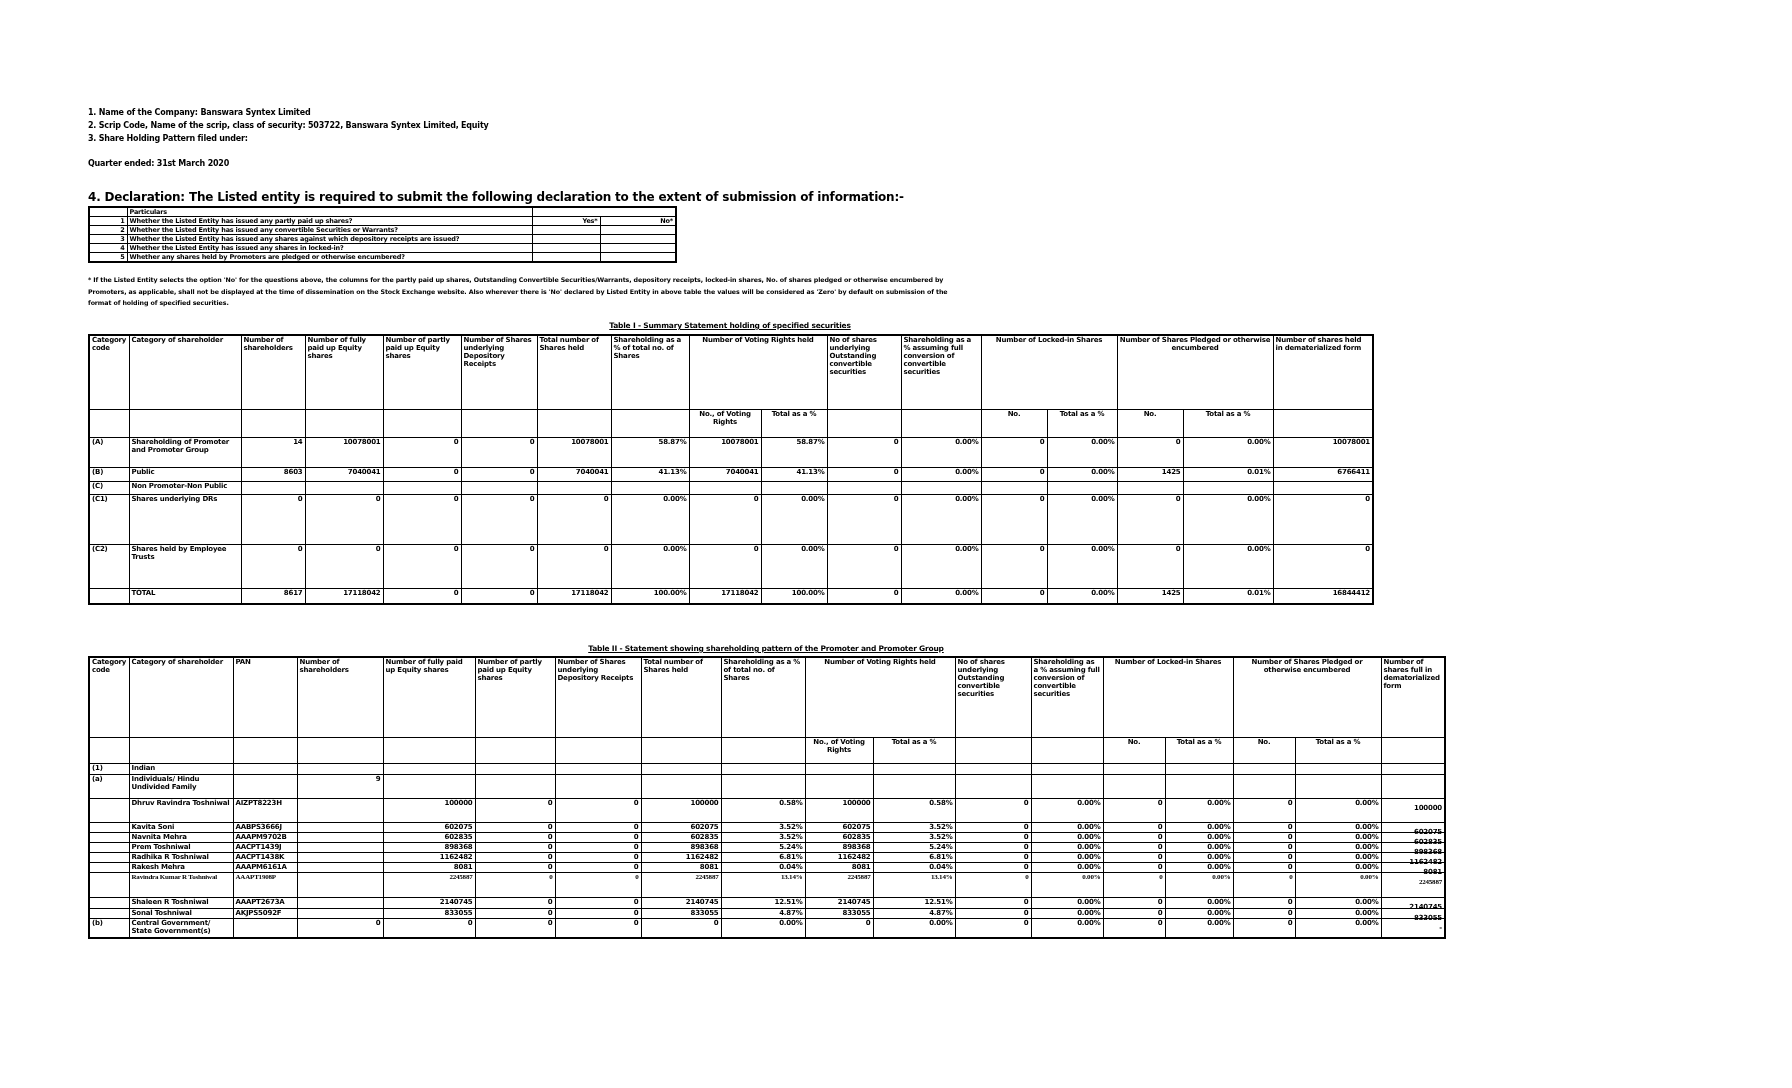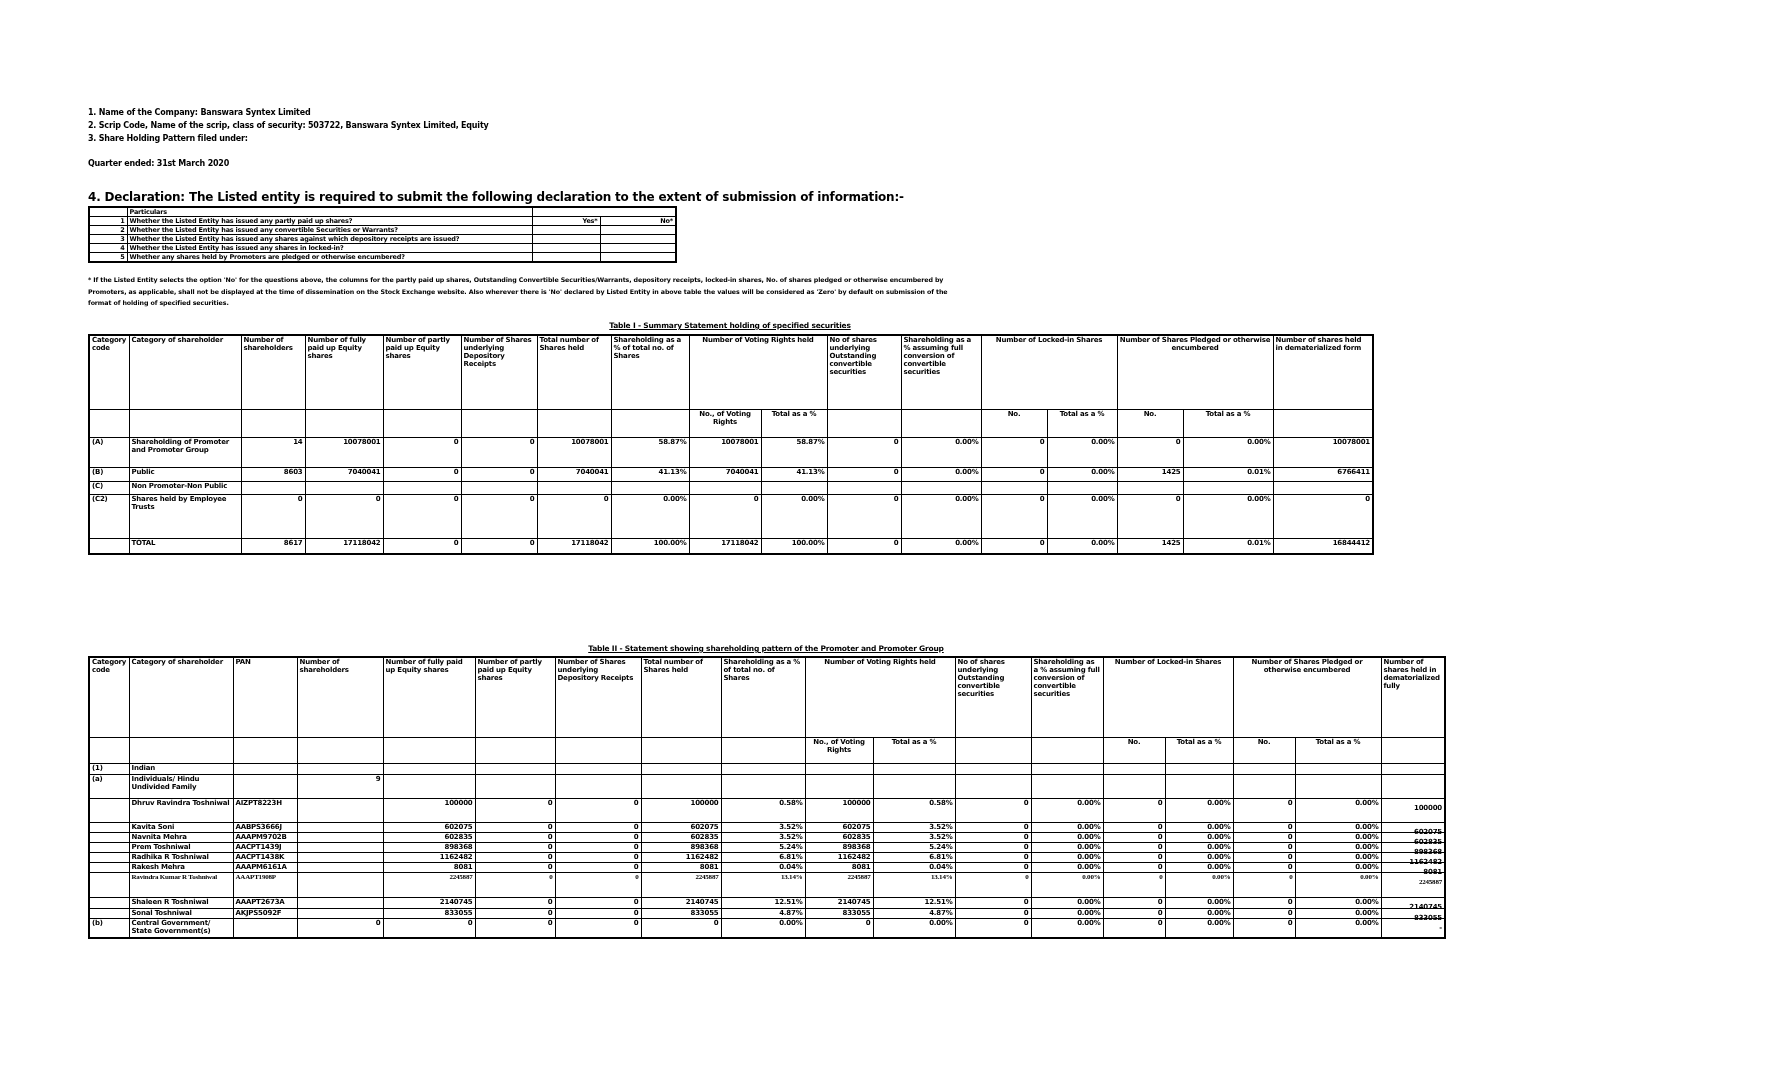--- a/index.html
+++ b/index.html
@@ -197,20 +197,39 @@
         <td class="num"></td>
         <td class="num"></td>
         <td class="num"></td>
         <td class="num"></td>
         <td class="num"></td>
         <td class="num"></td>
         <td class="num"></td>
         <td class="num"></td>
         <td class="num"></td>
         <td class="num"></td>
+      </tr>
+      <tr style="height: 50px;">
+        <td class="txt">(C1)</td>
+        <td class="txt">Shares underlying DRs</td>
+        <td class="num">0</td>
+        <td class="num">0</td>
+        <td class="num">0</td>
+        <td class="num">0</td>
+        <td class="num">0</td>
+        <td class="num">0.00%</td>
+        <td class="num">0</td>
+        <td class="num">0.00%</td>
+        <td class="num">0</td>
+        <td class="num">0.00%</td>
+        <td class="num">0</td>
+        <td class="num">0.00%</td>
+        <td class="num">0</td>
+        <td class="num">0.00%</td>
+        <td class="num">0</td>
       </tr>
       <tr style="height: 44px; margin-top: 23px;">
         <td class="txt">(C2)</td>
         <td class="txt">Shares held by Employee Trusts</td>
         <td class="num">0</td>
         <td class="num">0</td>
         <td class="num">0</td>
         <td class="num">0</td>
         <td class="num">0</td>
         <td class="num">0.00%</td>
@@ -277,21 +296,21 @@
         <td class="hd">Number of fully paid up Equity shares</td>
         <td class="hd">Number of partly paid up Equity shares</td>
         <td class="hd">Number of Shares underlying Depository Receipts</td>
         <td class="hd">Total number of Shares held</td>
         <td class="hd">Shareholding as a %  of total no. of Shares</td>
         <td class="hd ctr" colspan="2">Number of Voting Rights held</td>
         <td class="hd">No of shares underlying Outstanding convertible securities</td>
         <td class="hd">Shareholding as a % assuming full conversion of convertible securities</td>
         <td class="hd ctr" colspan="2">Number of Locked-in Shares</td>
         <td class="hd ctr" colspan="2">Number of Shares Pledged or otherwise encumbered</td>
-        <td class="hd">Number of shares held in dematorialized fully</td>
+        <td class="hd">Number of shares full in dematorialized form</td>
       </tr>
       <tr style="height: 26px;">
         <td class="hd ctr"></td>
         <td class="hd ctr"></td>
         <td class="hd ctr"></td>
         <td class="hd ctr"></td>
         <td class="hd ctr"></td>
         <td class="hd ctr"></td>
         <td class="hd ctr"></td>
         <td class="hd ctr"></td>

